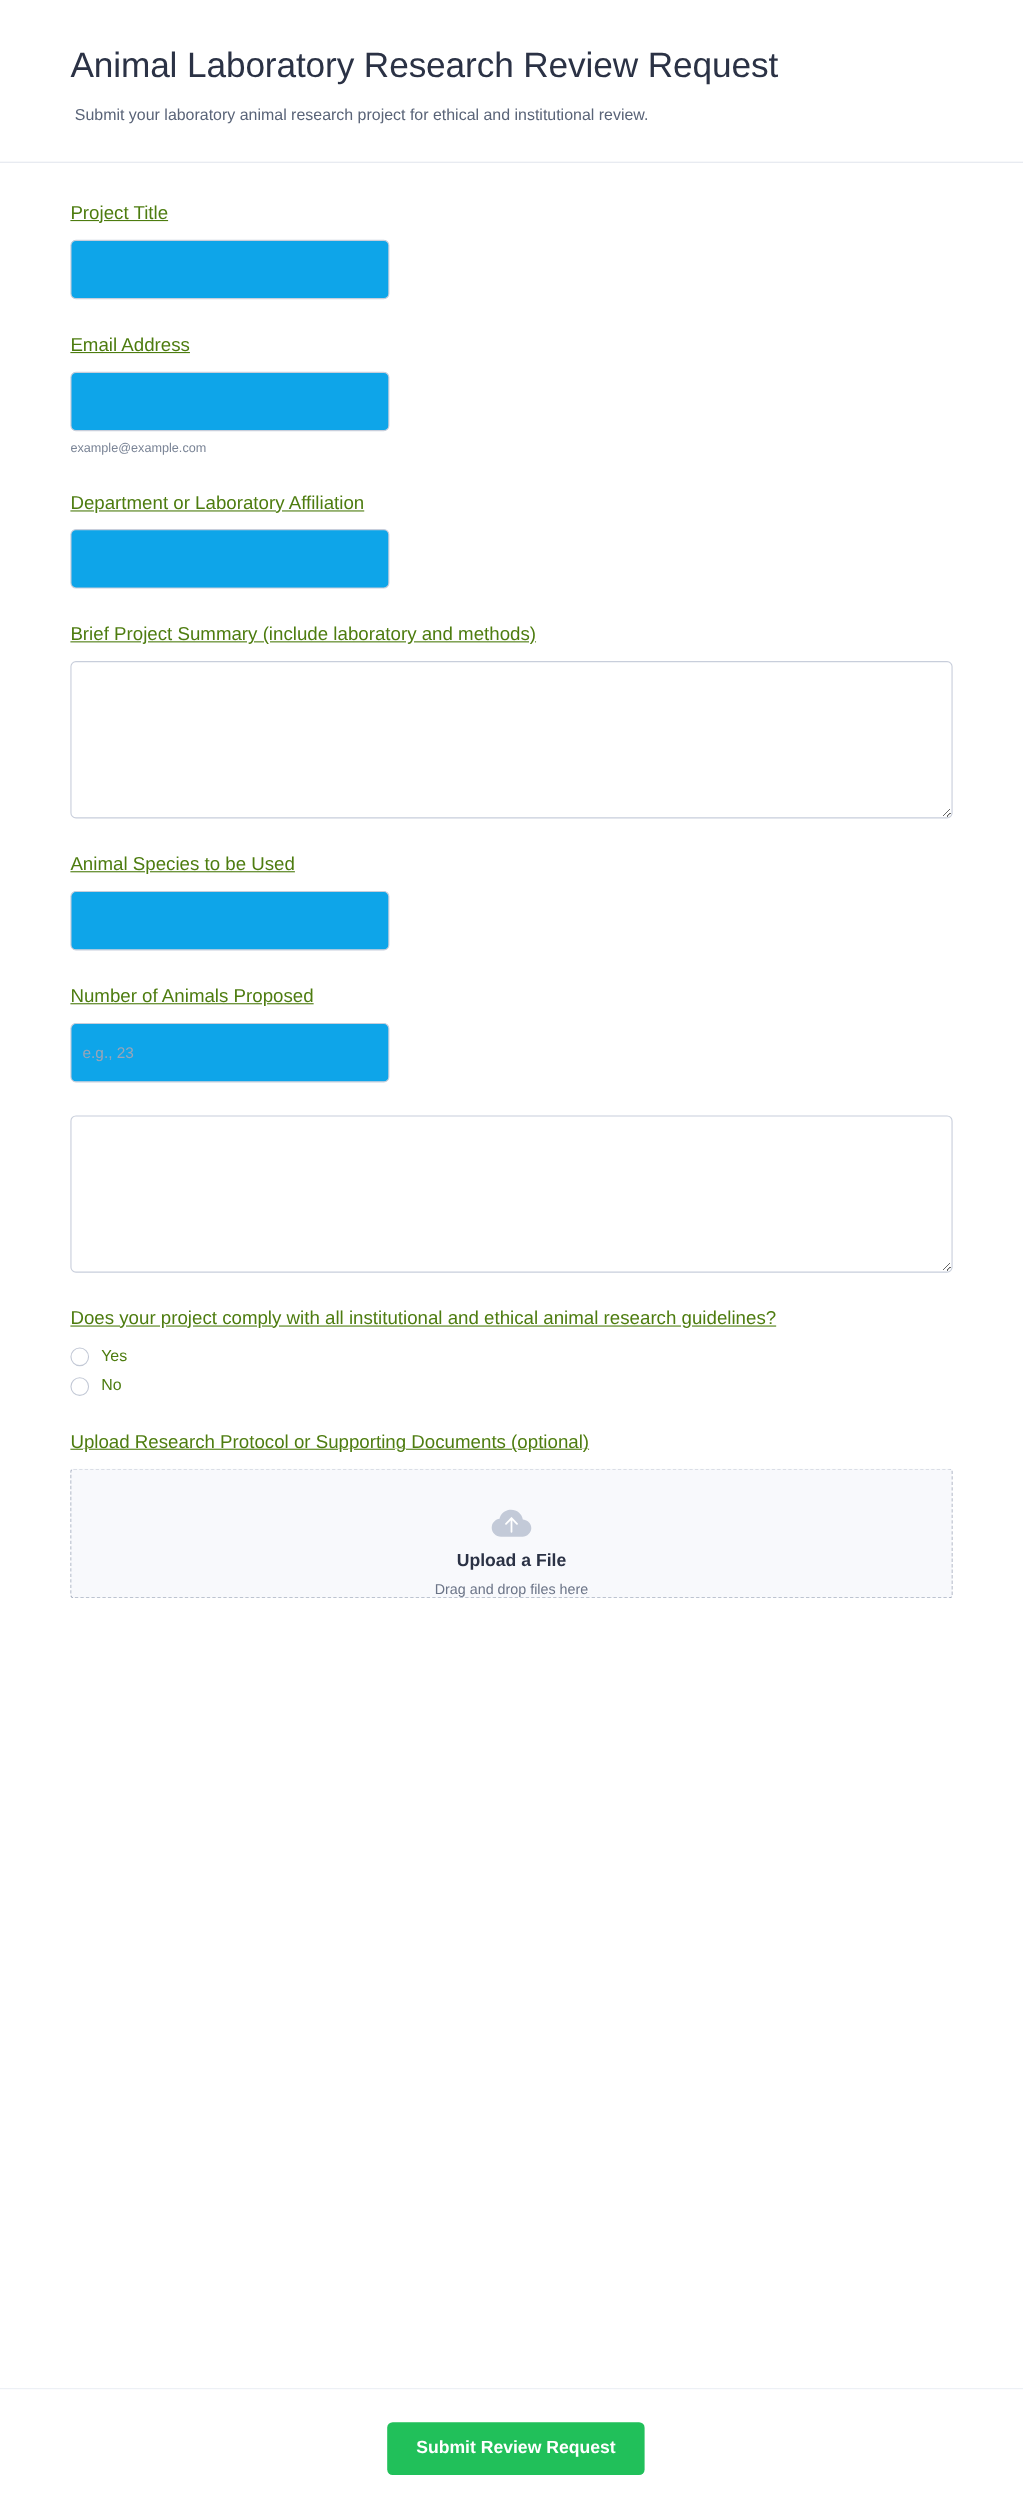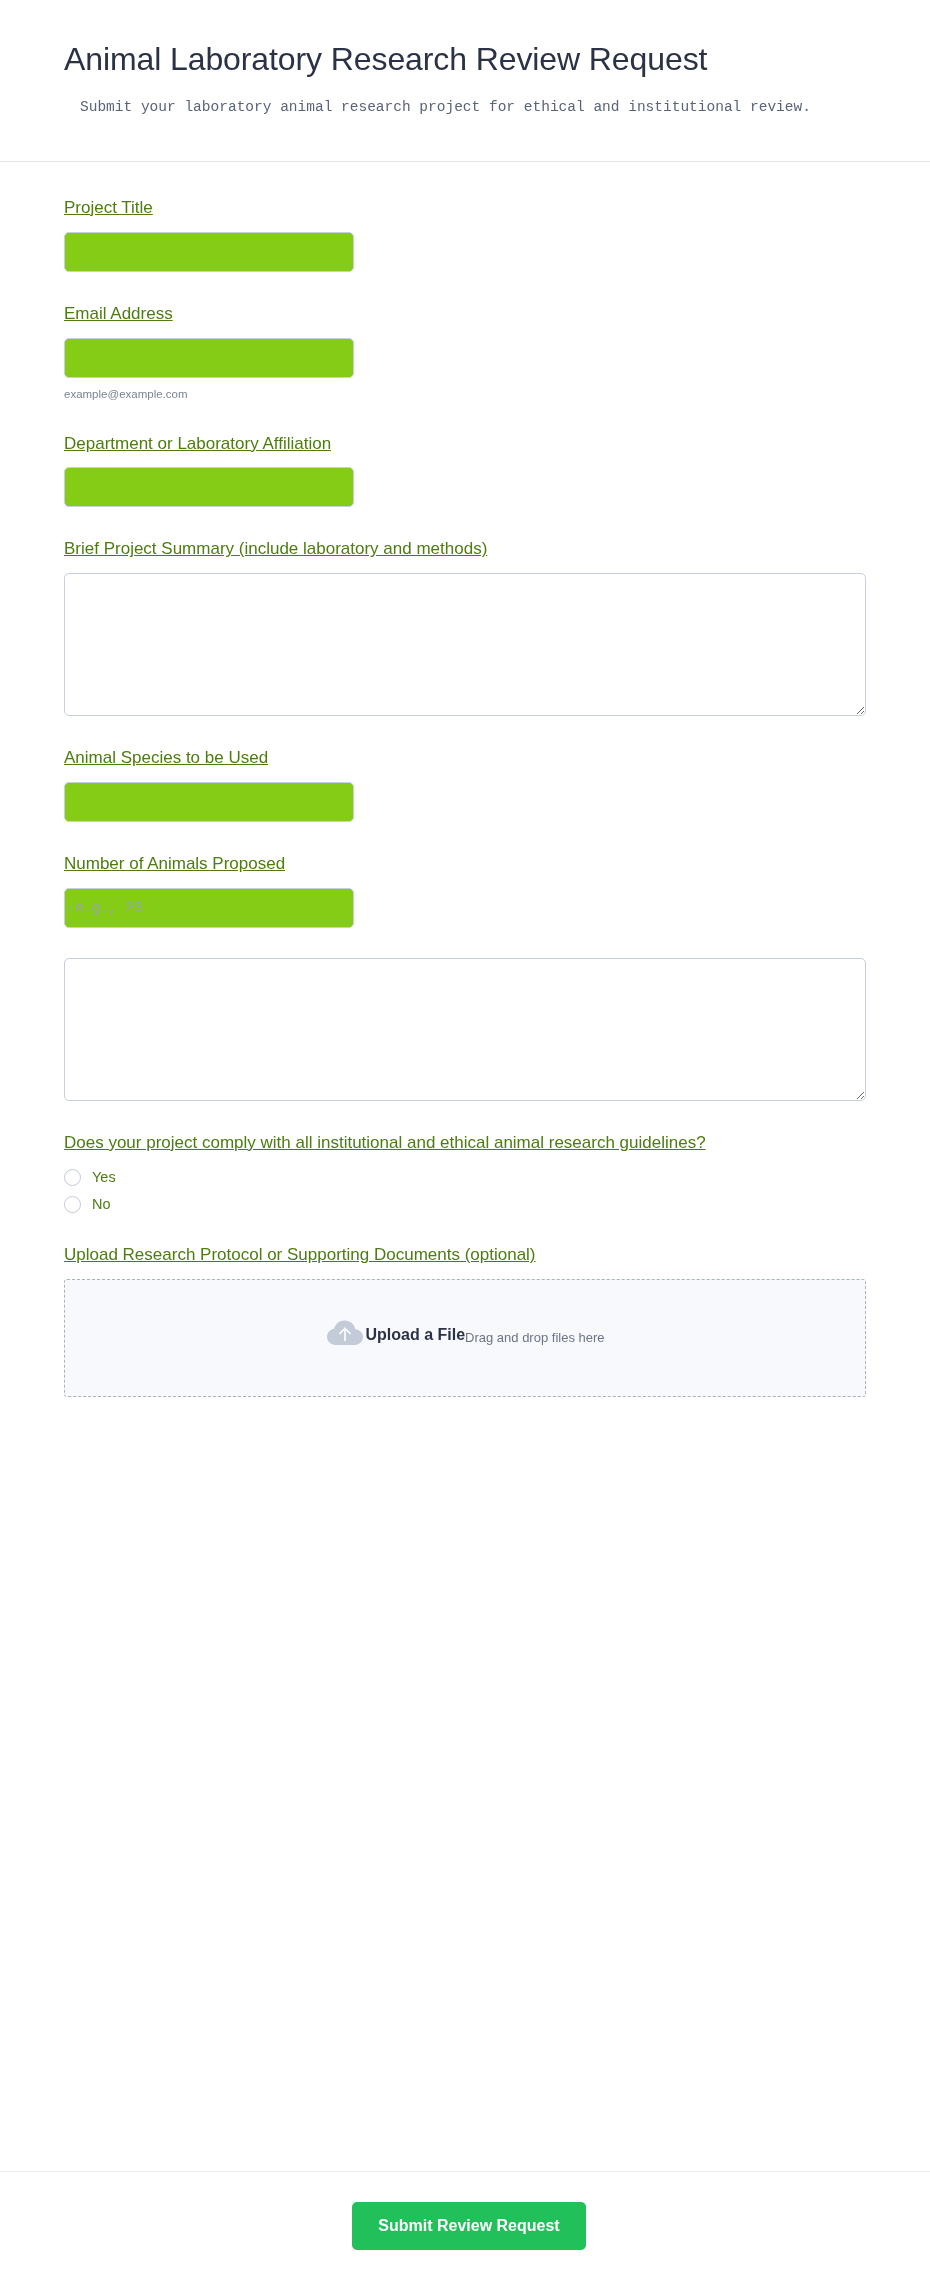--- a/index.html
+++ b/index.html
@@ -35,23 +35,22 @@
     font-weight: normal;
     color: #2b3245;
     margin: 0 0 14px 0;
     max-width: 700px;
     letter-spacing: -0.1px;
   }
   .form-subtitle {
     font-size: 14.5px;
     line-height: 1.5;
     color: #5a6478;
-    margin: 16px;
-    font-weight: normal;
-    font-family: Liberation Mono, monospace;
+    margin: 4px;
+    font-weight: normal;
   }
 
   
   .form-body {
     padding: 34px 64px 20px 64px;
     flex: 1 1 auto;
   }
 
   .field-block {
     margin-bottom: 30px;
@@ -72,26 +71,26 @@
     font-size: 11.5px;
     line-height: 1.4;
     color: #7a8496;
     margin-top: 8px;
     font-weight: normal;
   }
 
   .txt-input {
     display: block;
     width: 100%;
-    height: 40px;
+    height: 54px;
     padding: 7px 10px;
-    font-family: Liberation Mono, monospace;
+    font-family: Liberation Sans, sans-serif;
     font-size: 14px;
     color: #2b3245;
-    background: #84cc16;
+    background: #0ea5e9;
     border: 1px solid #c8cedb;
     border-radius: 5px;
     outline: none;
   }
   .txt-input::placeholder {
     color: #9aa5b7;
     opacity: 1;
   }
 
   .w-sm { width: 290px; }
@@ -150,22 +149,23 @@
   }
 
   
   .upload-zone {
     width: 100%;
     height: 118px;
     border: 1px dashed #aab2c2;
     border-radius: 3px;
     background: #f8f9fc;
     display: flex;
+    flex-direction: column;
     align-items: center;
-    justify-content: center;
+    justify-content: flex-end;
     cursor: pointer;
   }
   .upload-icon {
     margin-bottom: 10px;
     line-height: 0;
   }
   .upload-title {
     font-size: 16px;
     font-weight: bold;
     color: #2b3245;

